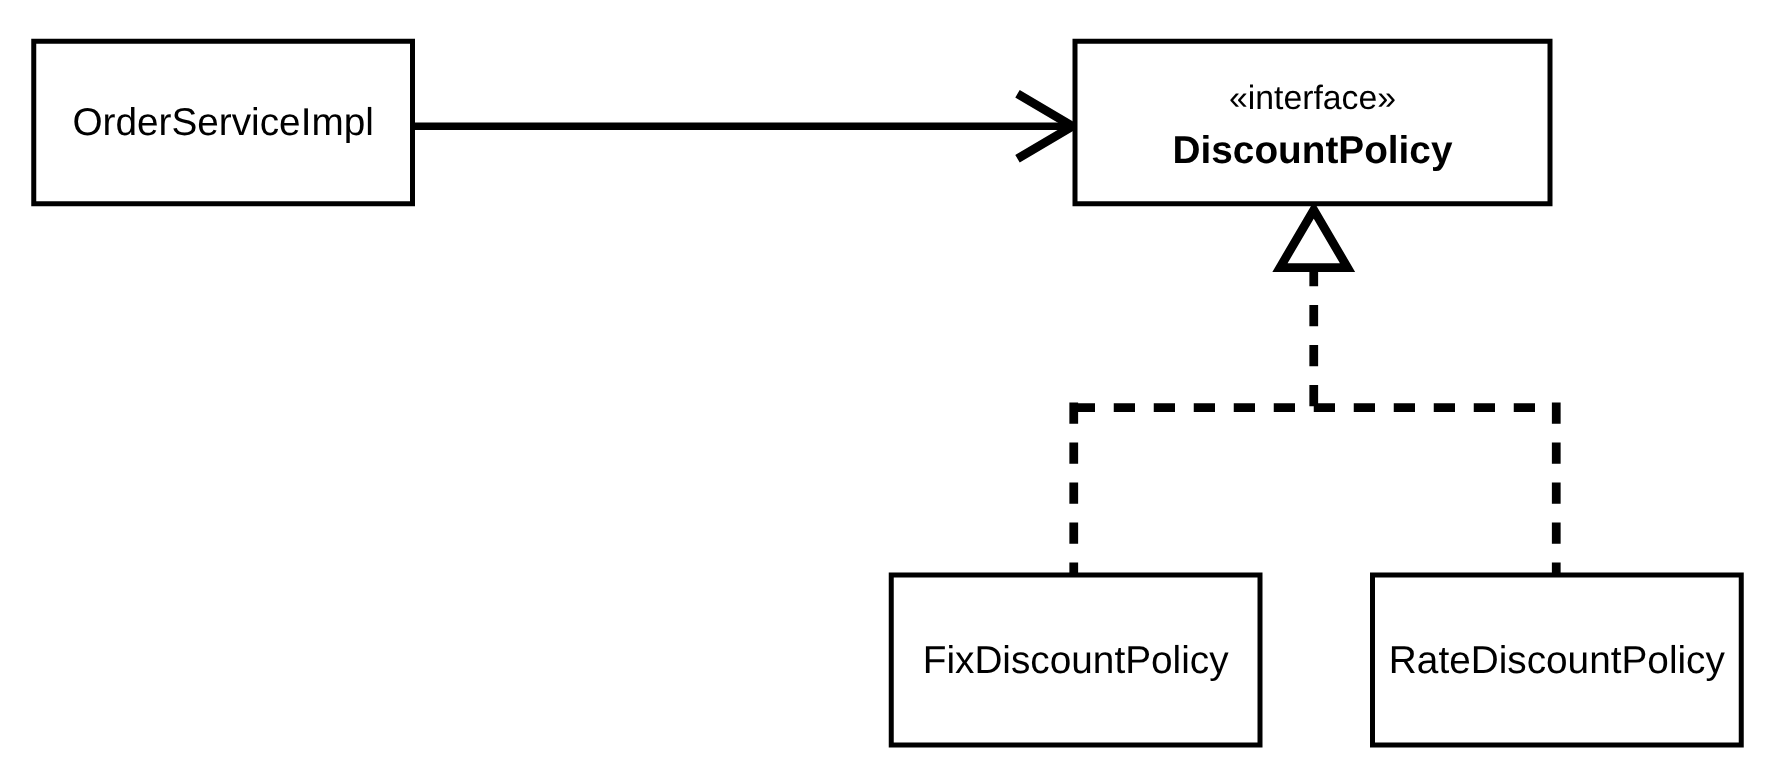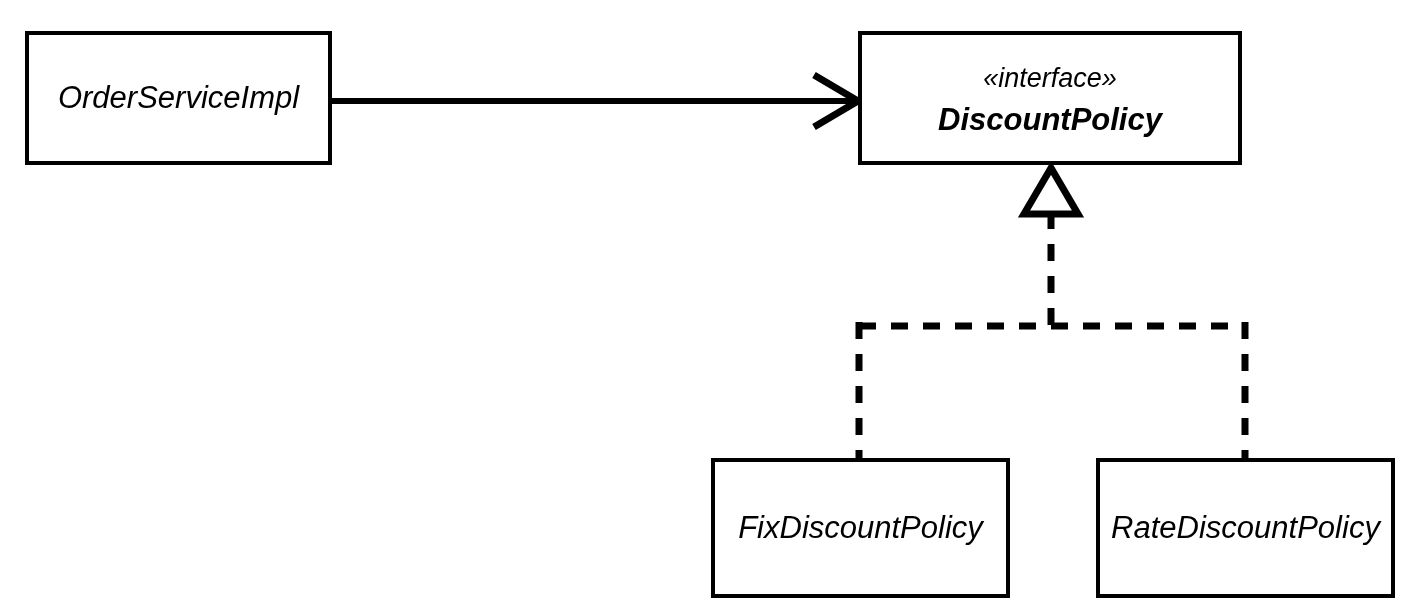--- a/index.html
+++ b/index.html
@@ -10,21 +10,20 @@
   }
   body {
     font-family: "Liberation Sans", sans-serif;
   }
   #diagram-canvas {
     position: relative;
     width: 1418px;
     height: 616px;
     background: #ffffff;
     overflow: hidden;
-    font-style: italic;
   }
   #uml-svg {
     position: absolute;
     top: 0;
     left: 0;
     width: 1418px;
     height: 616px;
     display: block;
   }
   .cls-box-rect {

